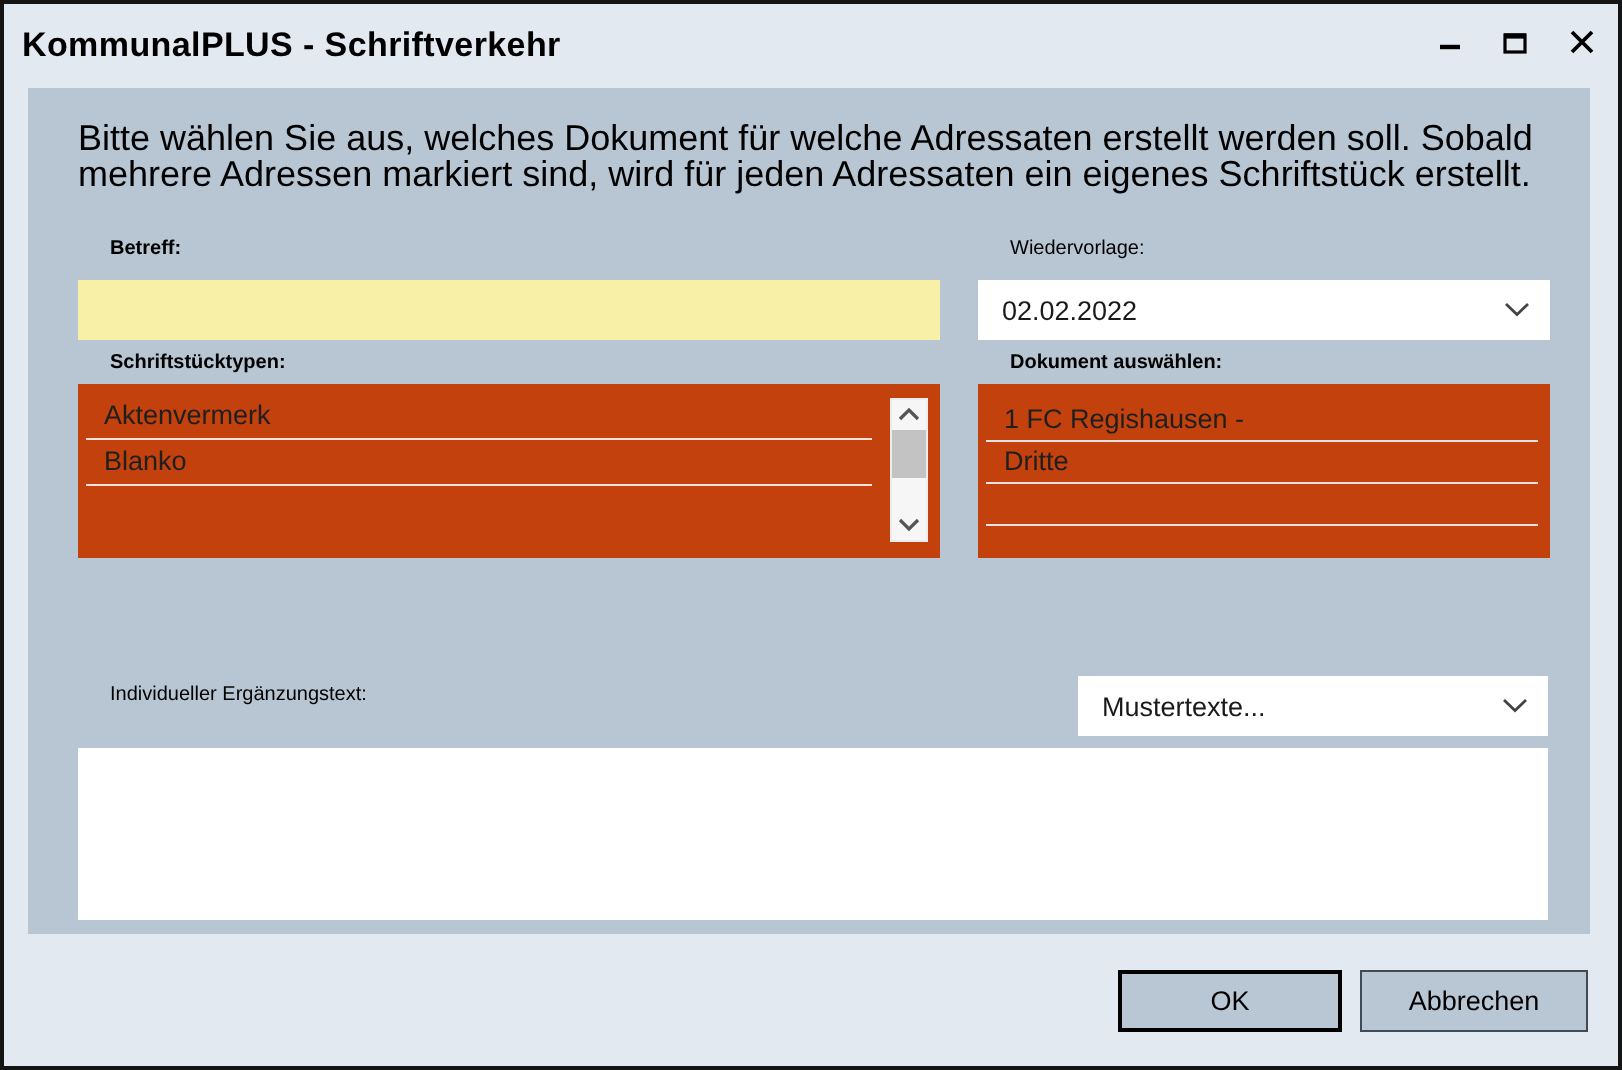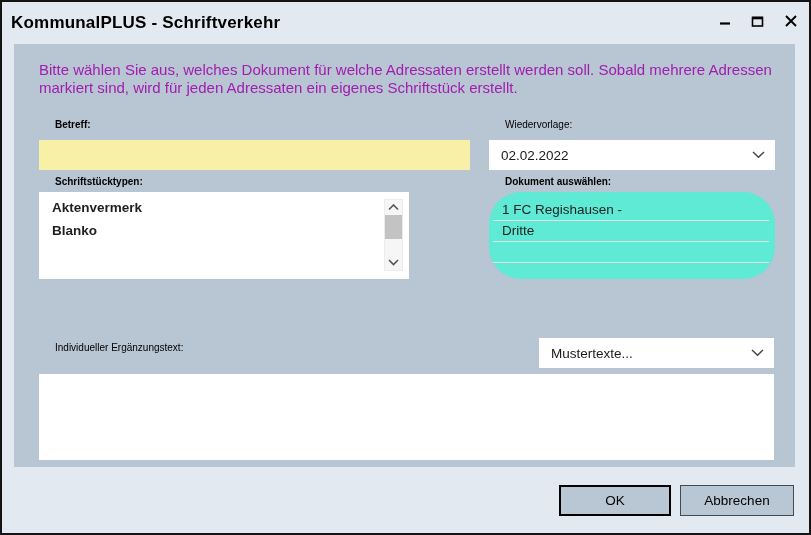--- a/index.html
+++ b/index.html
@@ -35,21 +35,21 @@
 
   
   .panel {
     position: absolute; left: 12px; top: 42px;
     width: 781px; height: 423px;
     background: #b8c5d2;
   }
 
   .intro {
     position: absolute; left: 25px; top: 17px; width: 742px;
-    font-size: 15px; line-height: 17.5px; color: #a21caf;
+    font-size: 18px; line-height: 17.5px; color: #000000;
   }
 
   .lbl {
     position: absolute; font-size: 10px; color: #000000; white-space: nowrap; padding-left: 16px;
   }
   .lbl.bold { font-weight: bold; }
 
   .field-yellow {
     position: absolute; background: #f8f0a6; border: none; outline: none;
     font-family: "Liberation Sans", sans-serif; font-size: 13.5px; color: #222;
@@ -63,22 +63,22 @@
     padding: 0 10px 0 12px; cursor: pointer;
     font-size: 13.5px; color: #1a1a1a;
   }
   #wiedervorlage-combo { left: 475px; top: 96px; width: 286px; }
   #mustertexte-combo   { left: 525px; top: 294px; width: 235px; }
 
   
   .listbox {
     position: absolute; top: 148px; height: 87px; overflow: hidden;
   }
-  #typen-list { left: 25px; width: 370px; background: #ffffff; padding-top: 5px; font-weight: bold; }
-  #adressat-list { left: 475px; width: 286px; background: #5eead4; padding-top: 8px; border-radius: 32px; }
+  #typen-list { left: 25px; width: 431px; background: #c2410c; padding-top: 5px; }
+  #adressat-list { left: 475px; width: 286px; background: #c2410c; padding-top: 8px; }
 
   .list-item {
     height: 23px; line-height: 22px;
     margin: 0 34px 0 4px; padding-left: 9px;
     font-size: 13.5px; color: #1f1f1f;
     border-bottom: 1px solid rgba(255,255,255,0.85);
     cursor: pointer; white-space: nowrap;
   }
   #adressat-list .list-item {
     height: 21px; line-height: 20px;

